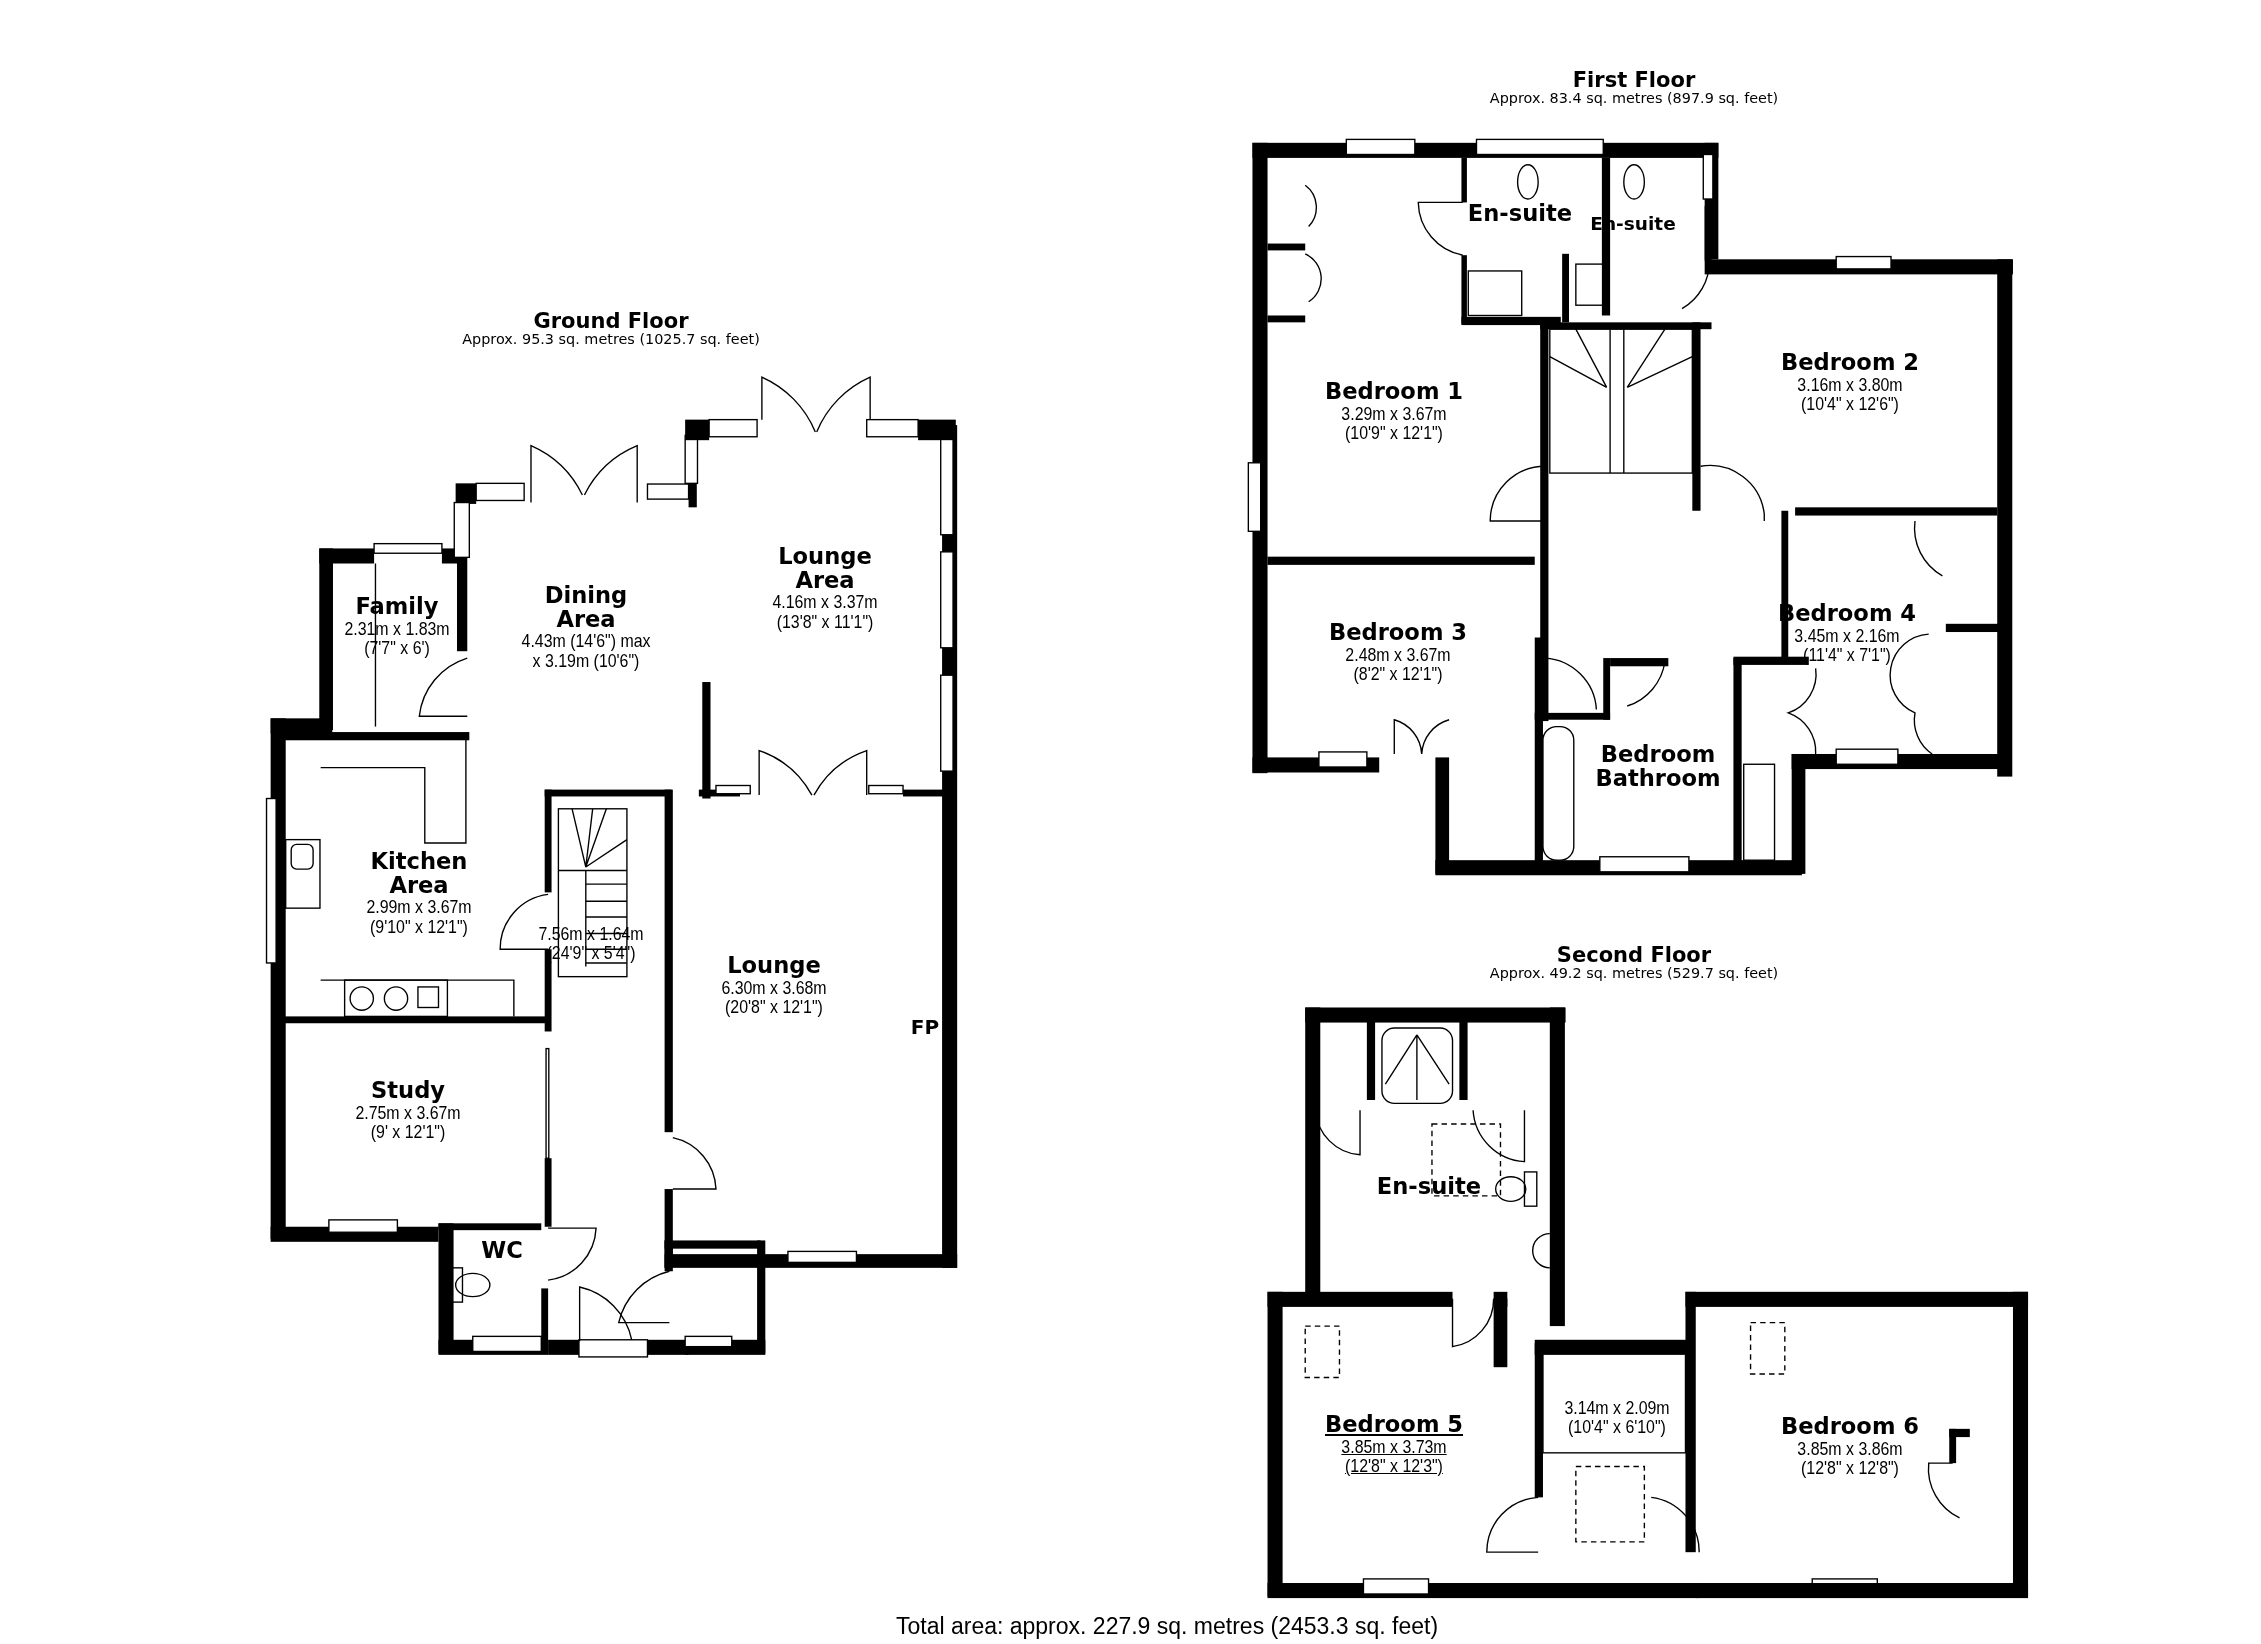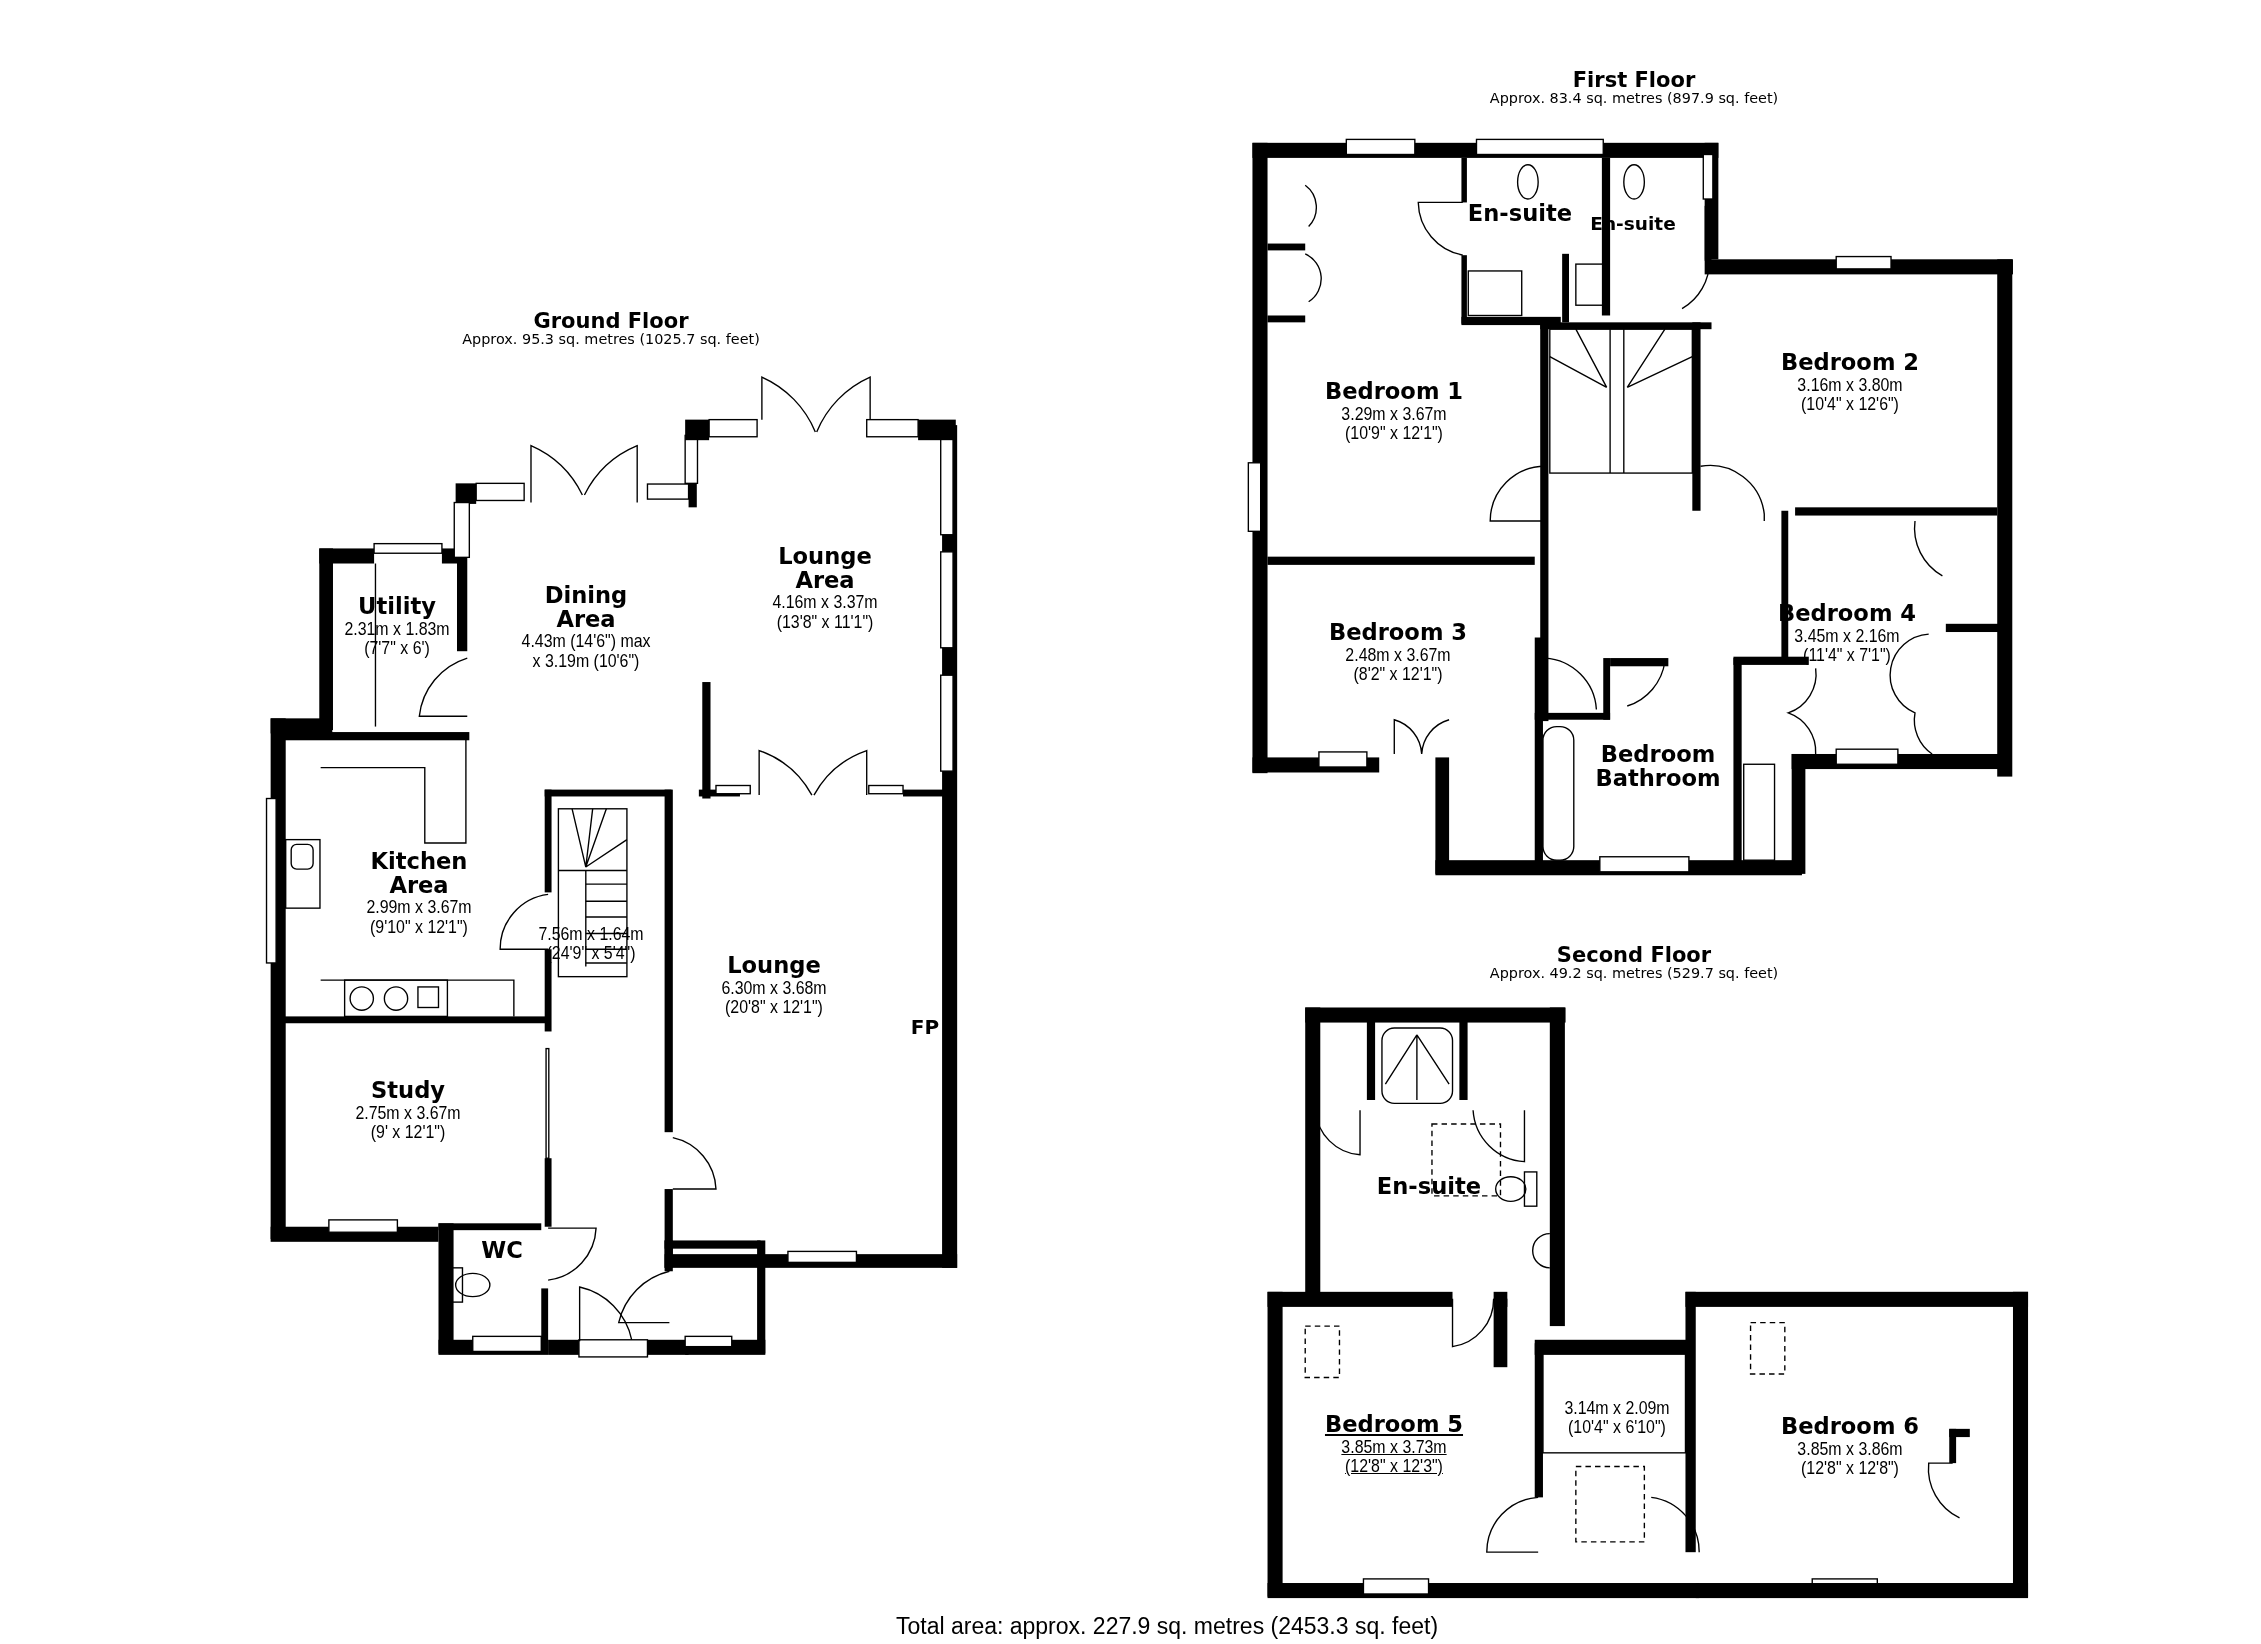--- a/index.html
+++ b/index.html
@@ -239,21 +239,21 @@
     <rect class="dash" x="2555" y="1930" width="50" height="75"></rect>
     <path class="thin" d="M2850 2135 H2815 A80 80 0 0 0 2860 2215"></path>
   </g>
 </svg>
 
 <div class="lbl" style="left:611px;top:310px;">
   <div class="floor-title">Ground Floor</div>
   <div class="floor-sub">Approx. 95.3 sq. metres (1025.7 sq. feet)</div>
 </div>
 <div class="lbl" style="left:397px;top:595px;">
-  <span class="room-name">Utility</span>
+  <span class="room-name">Family</span>
   <span class="room-dim">2.31m x 1.83m</span>
   <span class="room-dim">(7'7" x 6')</span>
 </div>
 <div class="lbl" style="left:586px;top:584px;">
   <span class="room-name">Dining</span>
   <span class="room-name">Area</span>
   <span class="room-dim">4.43m (14'6") max</span>
   <span class="room-dim">x 3.19m (10'6")</span>
 </div>
 <div class="lbl" style="left:825px;top:545px;">

